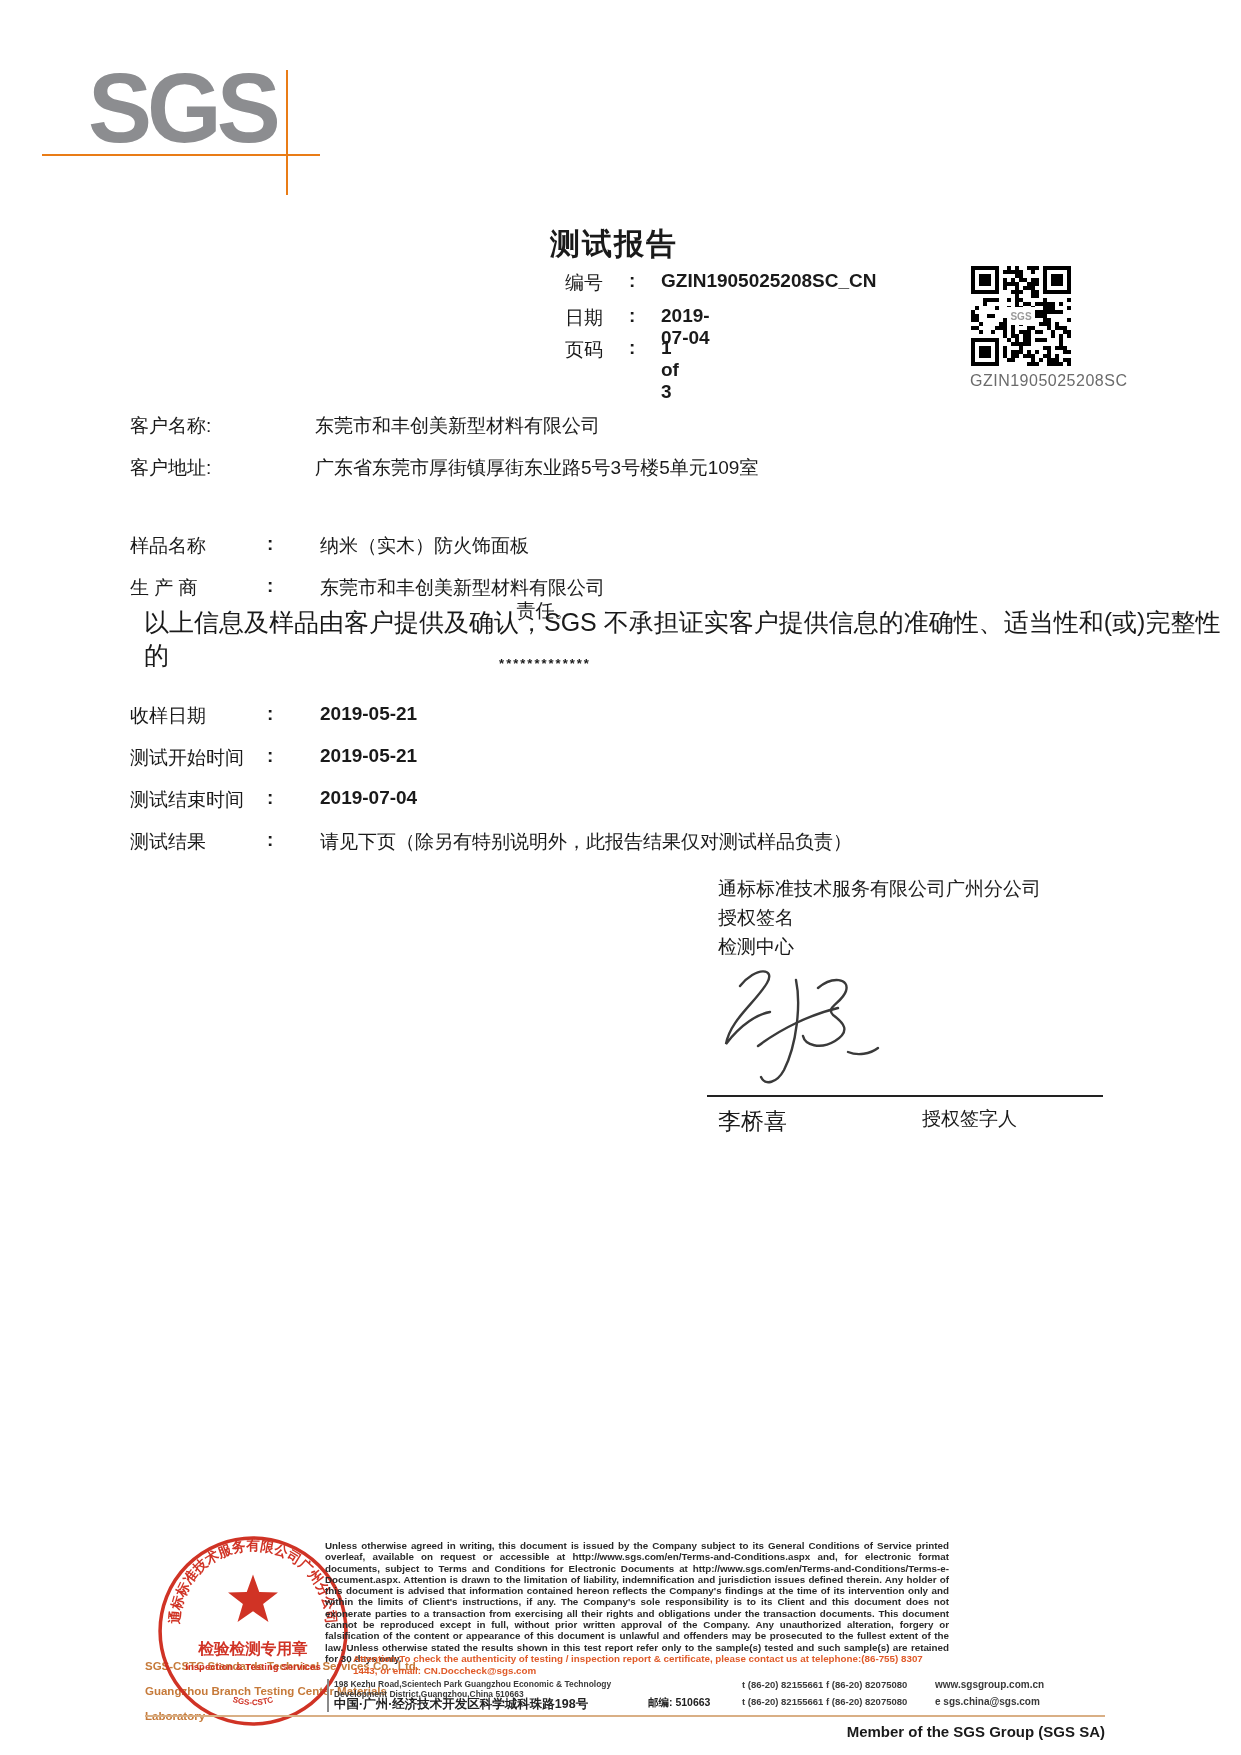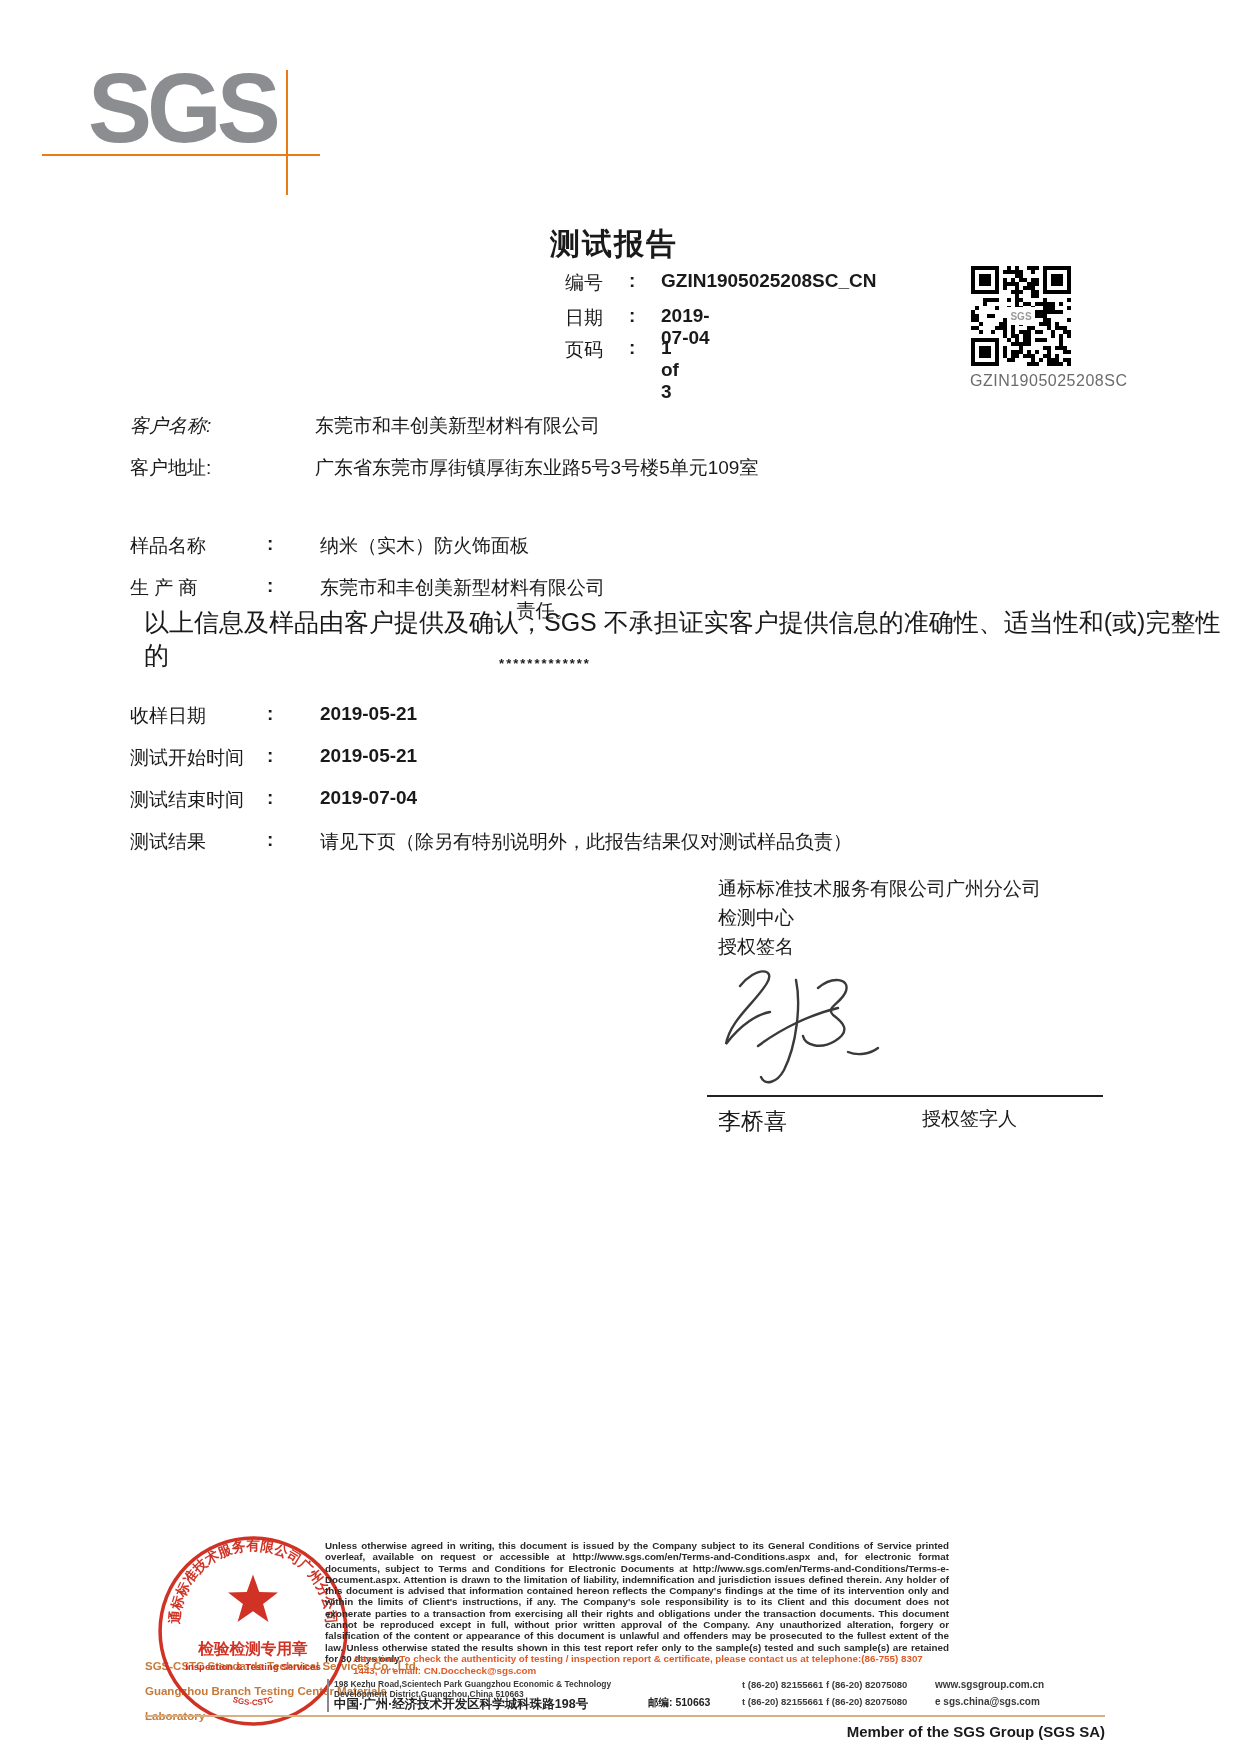--- a/index.html
+++ b/index.html
@@ -295,21 +295,21 @@
         <rect x="80" y="8" width="12" height="12" fill="#000"></rect>
         <rect x="0" y="72" width="28" height="28" fill="#000"></rect>
         <rect x="4" y="76" width="20" height="20" fill="#fff"></rect>
         <rect x="8" y="80" width="12" height="12" fill="#000"></rect>
         <rect id="qr-label-bg" x="36" y="41" width="28" height="18" fill="#fff"></rect>
         <text id="qr-label" x="50" y="54" text-anchor="middle" font-size="10" font-weight="bold" fill="#9a9a9a">SGS</text>
       </svg>
     <div class="qr-caption">GZIN1905025208SC</div>
   </div>
 
-  <div class="abs body-text client-label" style="top:405px;font-style:italic;">客户名称:</div>
+  <div class="abs body-text client-label" style="top:405px;">客户名称:</div>
   <div class="abs body-text client-value" style="top:405px;">东莞市和丰创美新型材料有限公司</div>
   <div class="abs body-text client-label" style="top:447px;">客户地址:</div>
   <div class="abs body-text client-value" style="top:447px;">广东省东莞市厚街镇厚街东业路5号3号楼5单元109室</div>
 
   <div class="abs body-text row-label" style="top:525px;">样品名称</div>
   <div class="abs body-text row-colon" style="top:525px;">:</div>
   <div class="abs body-text row-value" style="top:525px;">纳米（实木）防火饰面板</div>
   <div class="abs body-text row-label" style="top:567px;">生 产 商</div>
   <div class="abs body-text row-colon" style="top:567px;">:</div>
   <div class="abs body-text row-value" style="top:567px;">东莞市和丰创美新型材料有限公司</div>
@@ -329,22 +329,22 @@
   <div class="abs body-text row-label" style="top:779px;">测试结束时间</div>
   <div class="abs body-text row-colon" style="top:779px;">:</div>
   <div class="abs body-text row-value bold" style="top:779px;">2019-07-04</div>
 
   <div class="abs body-text row-label" style="top:821px;">测试结果</div>
   <div class="abs body-text row-colon" style="top:821px;">:</div>
   <div class="abs body-text row-value" style="top:821px;">请见下页（除另有特别说明外，此报告结果仅对测试样品负责）</div>
 
   <div class="abs signoff">
     <div>通标标准技术服务有限公司广州分公司</div>
+    <div>授权签名</div>
     <div>检测中心</div>
-    <div>授权签名</div>
   </div>
 
   <svg class="abs sig-image" width="210" height="140" viewBox="0 0 210 140">
     <g fill="none" stroke="#3a3a3a" stroke-width="2.4" stroke-linecap="round">
       <path d="M42,30 C58,10 78,12 69,27 C58,46 32,64 28,88 C43,68 60,58 72,56"></path>
       <path d="M60,90 C84,72 114,58 140,52"></path>
       <path d="M98,24 C103,48 99,88 86,114 C79,127 67,130 63,121"></path>
       <path d="M120,32 C134,20 152,22 148,35 C144,47 127,51 135,59 C146,67 153,75 137,85 C122,94 107,89 105,80"></path>
       <path d="M150,96 C160,100 172,98 180,92"></path>
     </g>

